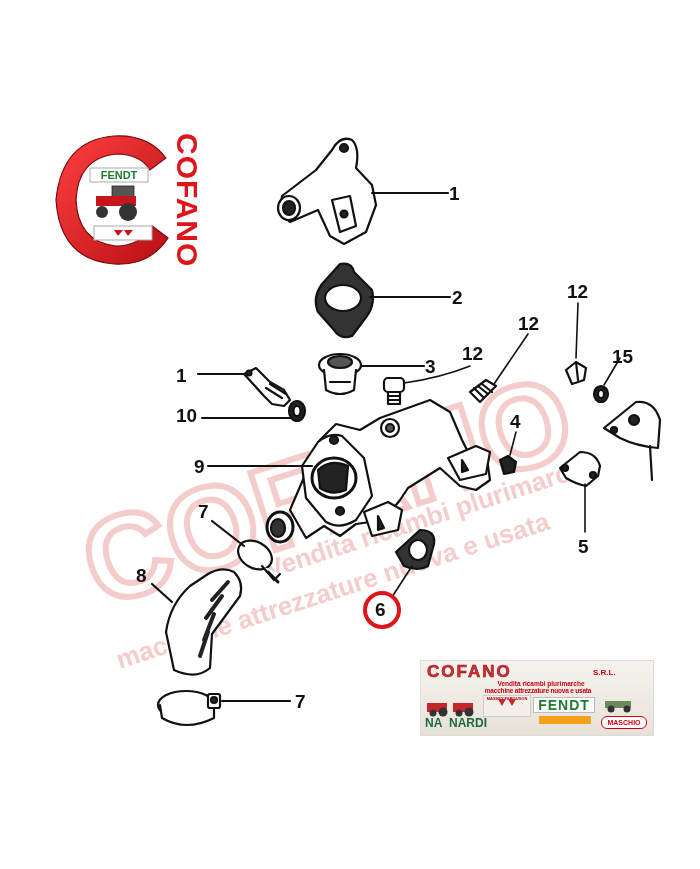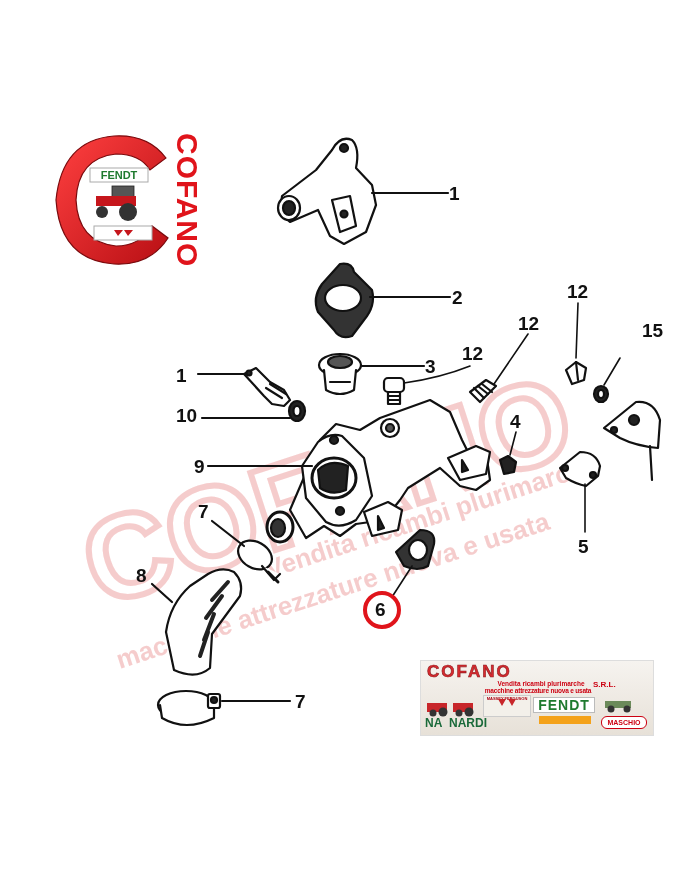--- a/index.html
+++ b/index.html
@@ -15,21 +15,21 @@
     .logo { position: absolute; left: 48px; top: 130px; width: 170px; height: 140px; }
     .logo-word { position: absolute; left: 170px; top: 133px; width: 34px; height: 132px;
                  color: #e0141b; font-weight: 900; font-size: 30px;
                  writing-mode: vertical-rl; letter-spacing: 1px; line-height: 34px; }
 
     
     .banner { position: absolute; left: 420px; top: 660px; width: 232px; height: 74px;
               background: linear-gradient(#f6f3ef, #e7e1d8); border: 1px solid #ddd; overflow: hidden; }
     .banner-title { position: absolute; left: 6px; top: 1px; font-size: 17px; font-weight: 900;
                     color: #d82a2f; letter-spacing: 2px; -webkit-text-stroke: 0.6px #8a1a1d; }
-    .banner-srl { position: absolute; left: 172px; top: 7px; font-size: 8px; font-weight: 700; color: #c01; margin-top: 12px; }
+    .banner-srl { position: absolute; left: 172px; top: 7px; font-size: 8px; font-weight: 700; color: #c01; }
     .banner-sub1 { position: absolute; left: 20px; top: 19px; width: 200px; font-size: 6.5px;
                    color: #c01; font-weight: 700; text-align: center; }
     .banner-sub2 { position: absolute; left: 4px; top: 26px; width: 226px; font-size: 6.5px;
                    color: #c01; font-weight: 700; text-align: center; letter-spacing: -0.2px; }
     .brand { position: absolute; font-weight: 900; }
     .b-fendt { left: 112px; top: 36px; width: 60px; height: 14px; font-size: 14px; color: #1e7a2e;
                background: #fff; border: 1px solid #bbb; text-align: center; line-height: 14px; letter-spacing: 1px; }
     .b-nardi { left: 4px; top: 55px; font-size: 12px; color: #1a6a3a; }
     .b-maschio { left: 180px; top: 55px; width: 44px; height: 11px; font-size: 7px; color: #c01;
                  background: #fff; border: 1px solid #c01; border-radius: 6px; text-align: center; line-height: 11px; }
@@ -191,21 +191,21 @@
   <div class="callout" style="left:375px;top:600px;">6</div>
   <div class="callout" style="left:198px;top:502px;">7</div>
   <div class="callout" style="left:295px;top:692px;">7</div>
   <div class="callout" style="left:136px;top:566px;">8</div>
   <div class="callout" style="left:194px;top:457px;">9</div>
   <div class="callout" style="left:176px;top:406px;">10</div>
   <div class="callout" style="left:176px;top:366px;">1</div>
   <div class="callout" style="left:462px;top:344px;">12</div>
   <div class="callout" style="left:518px;top:314px;">12</div>
   <div class="callout" style="left:567px;top:282px;">12</div>
-  <div class="callout" style="left:612px;top:321px;margin-left:30px;">15</div>
+  <div class="callout" style="left:612px;top:347px;">15</div>
 
   <div class="logo">
     <svg width="170" height="140" viewBox="0 0 170 140">
       <defs>
         <linearGradient id="cg" x1="0" y1="0" x2="1" y2="1">
           <stop offset="0" stop-color="#ff4040"></stop>
           <stop offset="1" stop-color="#b80f14"></stop>
         </linearGradient>
       </defs>
       <path d="M118 28 Q100 4 66 6 Q14 10 8 70 Q12 130 66 134 Q102 136 120 108 L104 96 Q92 116 68 116 Q30 112 28 70 Q30 28 68 24 Q92 24 102 40 Z" fill="url(#cg)" stroke="#7a0a0d" stroke-width="1.2"></path>

